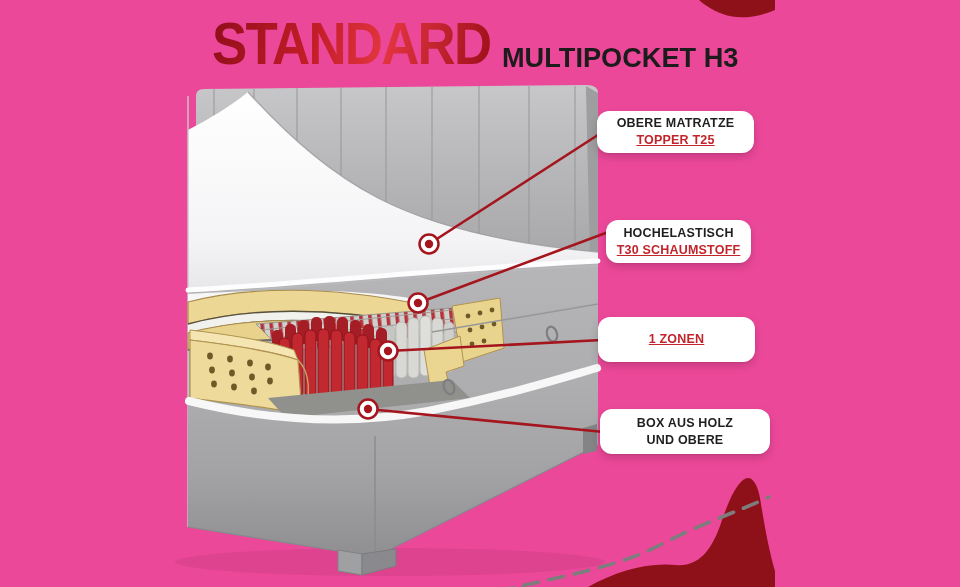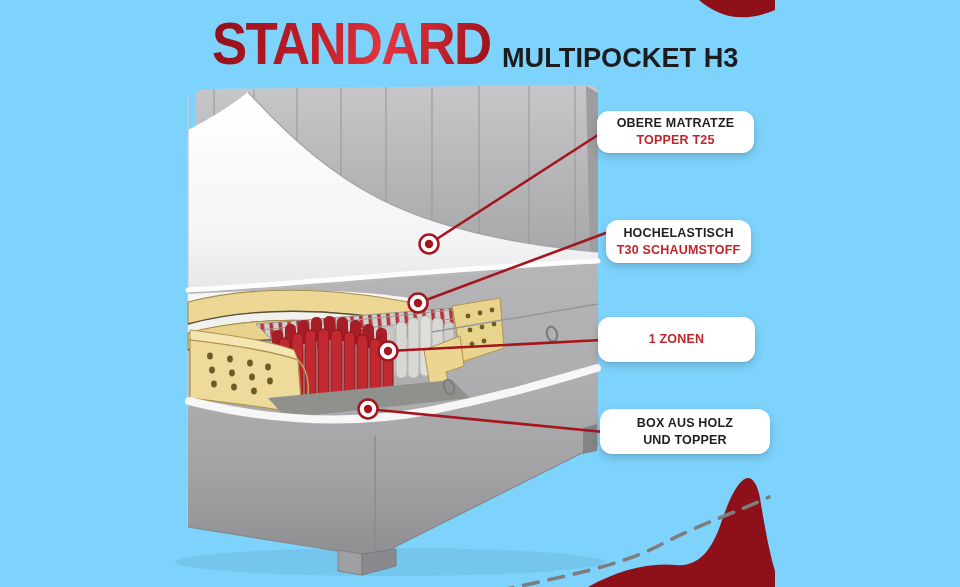--- a/index.html
+++ b/index.html
@@ -1,17 +1,17 @@
 <!DOCTYPE html>
 <html><head>
 <meta charset="utf-8">
 <style>
   html,body{margin:0;padding:0;background:#ffffff;}
   .stage{
-    position:relative;width:960px;height:587px;overflow:hidden;background:#7dd3fc;
+    position:relative;width:960px;height:587px;overflow:hidden;background:#ec4899;
     font-family:"Liberation Sans",sans-serif;
   }
   .stage svg{position:absolute;left:0;top:0;}
   
   .title-wrap{position:absolute;left:0;top:0;width:960px;height:80px;}
   .brand{
     position:absolute;left:212px;top:14px;
     font-size:60px;font-weight:800;letter-spacing:-2px;line-height:1;
     transform:scaleX(.88);transform-origin:left top;
     color:#b5161f;white-space:nowrap;
@@ -30,21 +30,21 @@
     color:#1c1c1c;white-space:nowrap;
   }
   
   .callout{
     position:absolute;background:#ffffff;border-radius:12px;
     box-shadow:0 4px 10px rgba(0,0,0,.16),0 1px 2px rgba(0,0,0,.08);
     display:flex;flex-direction:column;align-items:center;justify-content:center;
     text-align:center;padding:4px 2px;box-sizing:border-box;
   }
   .callout span{display:block;font-size:12.5px;font-weight:700;letter-spacing:.2px;line-height:1.35;color:#1f1f1f;white-space:nowrap;}
-  .callout span.red{color:#c2242b;}
+  .callout span.red{color:#c2242b;text-decoration:underline;}
   #card1{left:597px;top:111px;width:157px;height:42px;}
   #card2{left:606px;top:220px;width:145px;height:43px;}
   #card3{left:598px;top:317px;width:157px;height:45px;}
   #card4{left:600px;top:409px;width:170px;height:45px;}
 </style>
 </head>
 <body>
 
 <div class="stage">
 
@@ -256,16 +256,16 @@
   </div>
   <div id="card2" class="callout">
     <span>HOCHELASTISCH</span>
     <span class="red">T30 SCHAUMSTOFF</span>
   </div>
   <div id="card3" class="callout">
     <span class="red">1 ZONEN</span>
   </div>
   <div id="card4" class="callout">
     <span>BOX AUS HOLZ</span>
-    <span>UND TOPPER</span>
+    <span>UND OBERE</span>
   </div>
 
 </div>
 
 </body></html>

